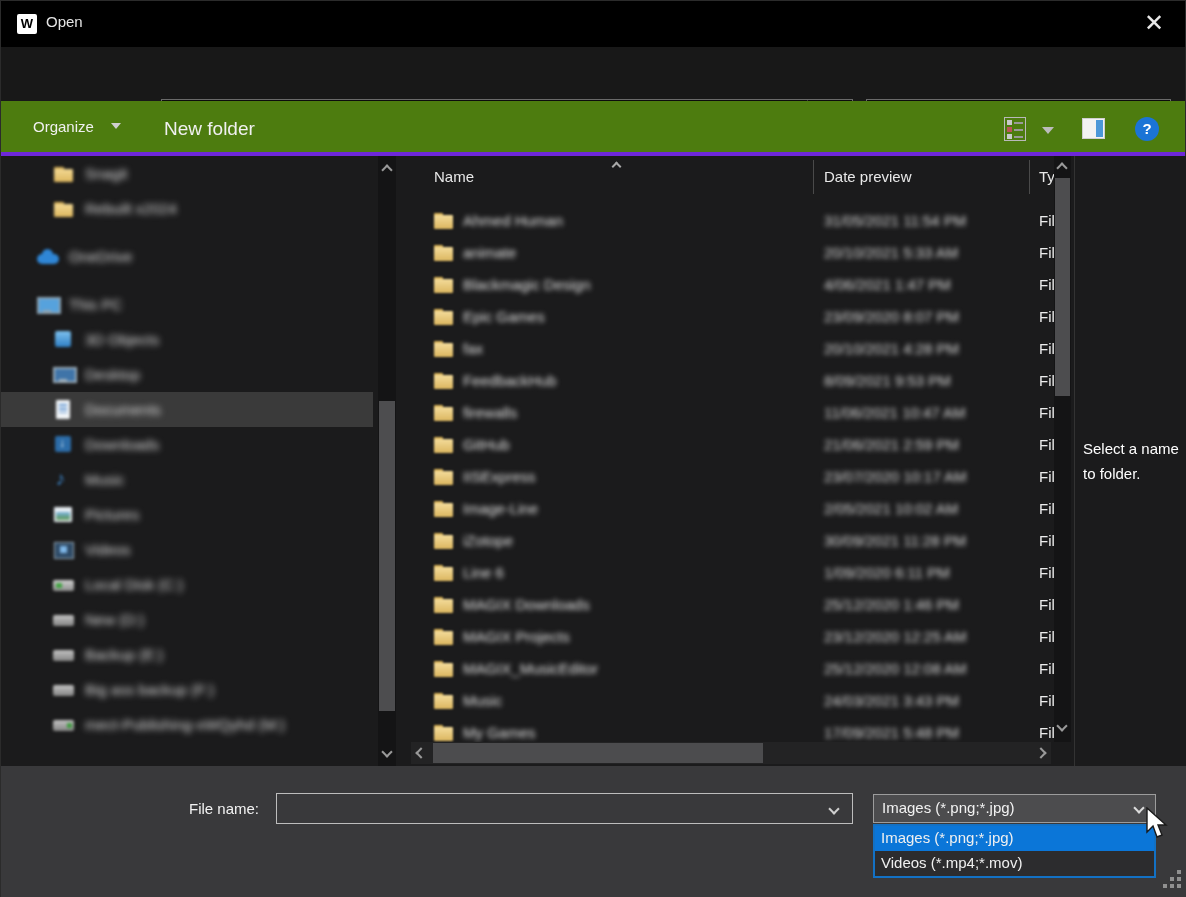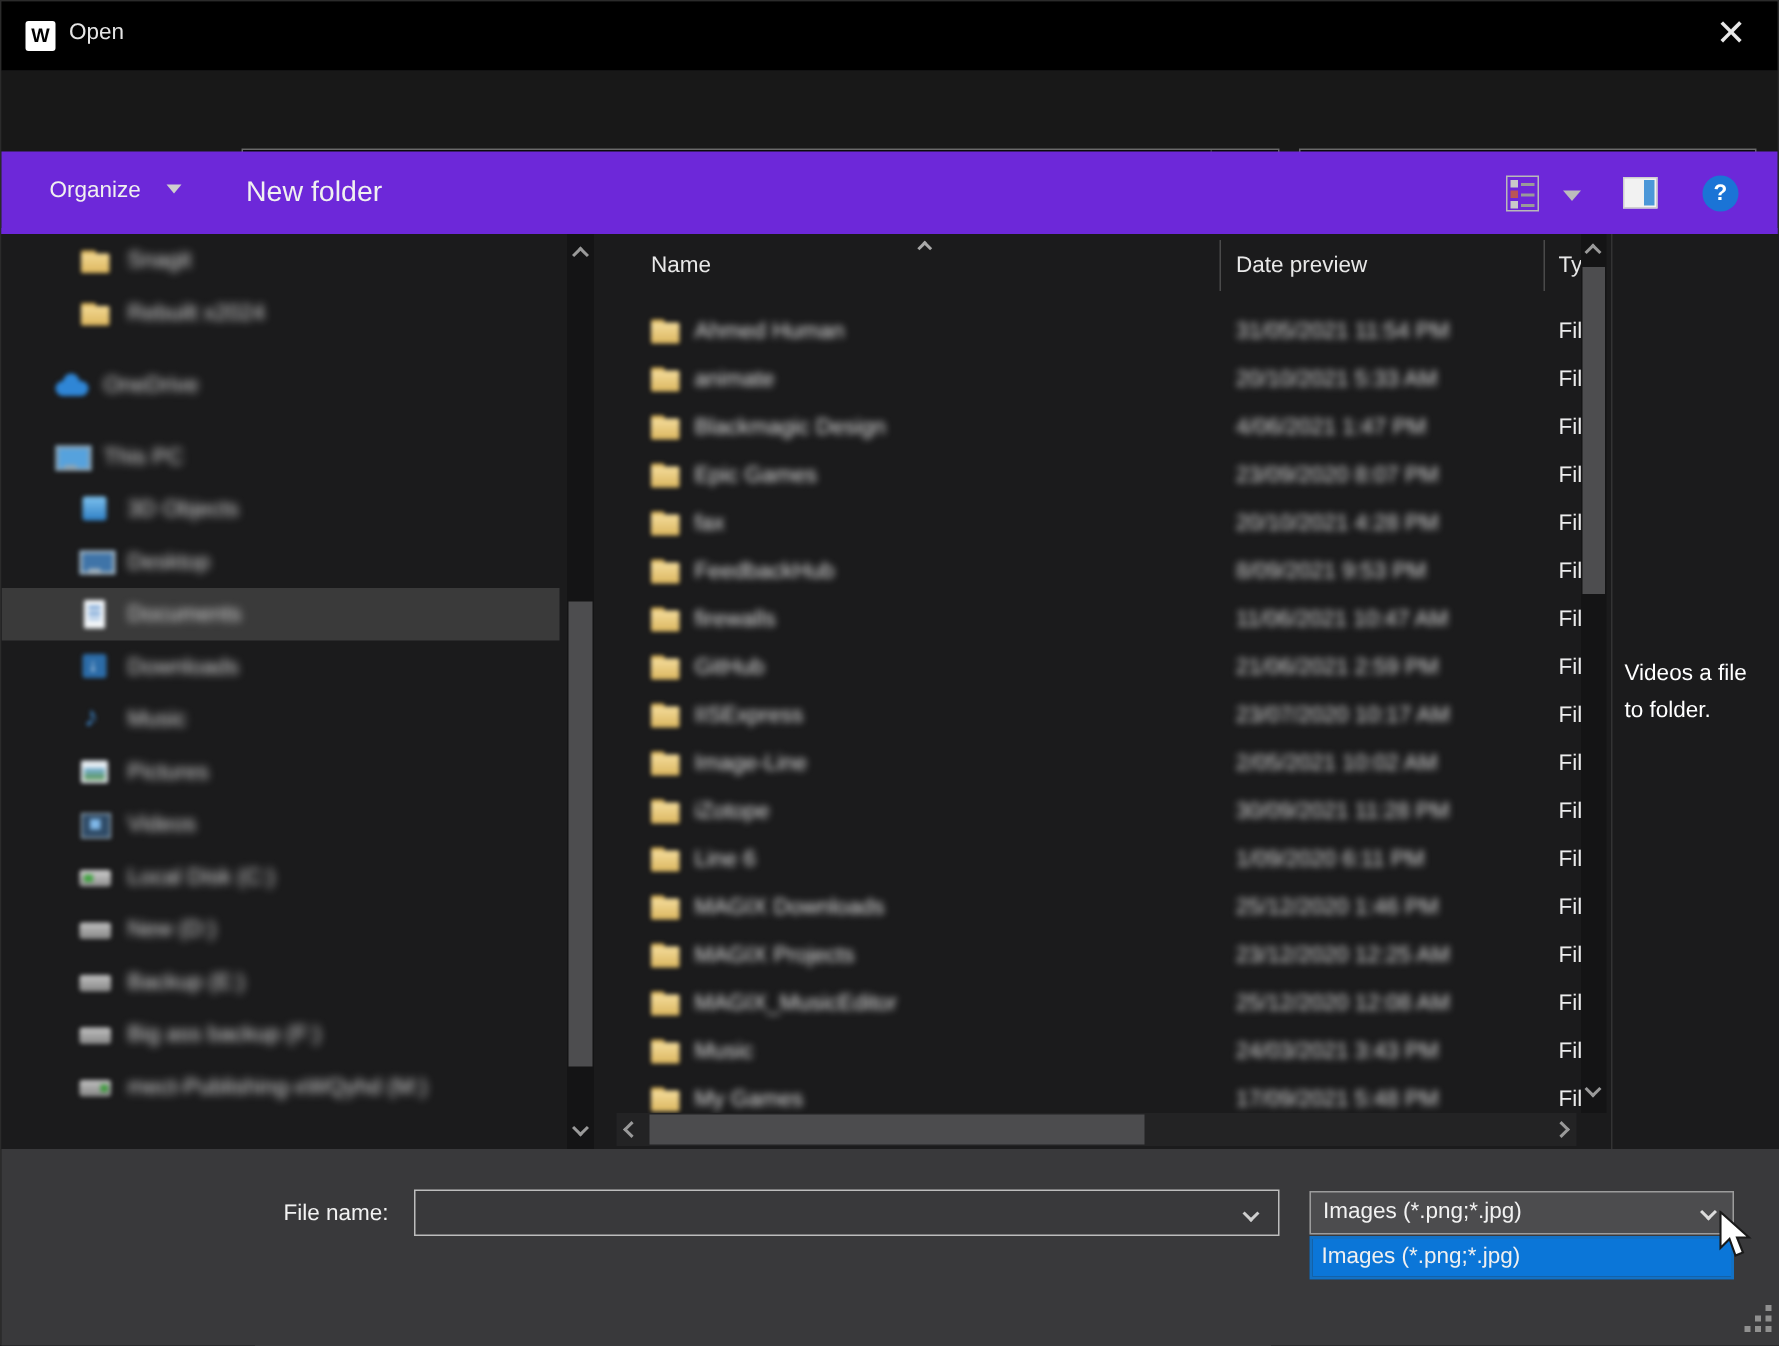--- a/index.html
+++ b/index.html
@@ -36,21 +36,21 @@
   .crumb { position:absolute; top:11px; font-size:15px; color:#ededed; }
   #addr-dropdown { position:absolute; left:595px; top:0; width:50px; height:42px; }
   #addr-dropdown .chev { position:absolute; left:18px; top:18px; }
   #refresh-btn { position:absolute; left:645px; top:0; width:46px; height:42px; border-left:1px solid #3a3a3a;
     color:#c8c8c8; font-size:19px; text-align:center; line-height:42px; }
   #search-box { position:absolute; left:865px; top:52px; width:305px; height:44px; background:#0c0c0c; border:1px solid #696969; }
   #search-icon { position:absolute; left:24px; top:13px; width:18px; height:18px; }
   #search-placeholder { position:absolute; left:58px; top:12px; font-size:15px; color:#929292; }
 
   
-  #toolbar { position:absolute; left:0; top:100px; width:100%; height:55px; background:#6d28d9; border-bottom:4px solid #6d28d9; }
+  #toolbar { position:absolute; left:0; top:100px; width:100%; height:55px; background:#4d7c0f; border-bottom:4px solid #6d28d9; }
   #organize-btn { position:absolute; left:32px; top:17px; font-size:15px; color:#f0f0f0; }
   #organize-caret { position:absolute; left:110px; top:22px; width:0; height:0; border-left:5px solid transparent; border-right:5px solid transparent; border-top:6px solid #cfcfcf; }
   #newfolder-btn { position:absolute; left:163px; top:17px; font-size:19px; color:#f0f0f0; }
   #details-view-icon { position:absolute; left:1003px; top:16px; width:22px; height:24px; border:1px solid #b9b9b9; }
   #details-view-icon i { position:absolute; left:2px; width:5px; height:5px; background:#c9c9c9; }
   #details-view-icon i:nth-child(1){ top:2px; } #details-view-icon i:nth-child(2){ top:9px; background:#b55; } #details-view-icon i:nth-child(3){ top:16px; }
   #details-view-icon b { position:absolute; left:9px; width:9px; height:2px; background:#9a9a9a; }
   #details-view-icon b:nth-child(4){ top:4px; } #details-view-icon b:nth-child(5){ top:11px; } #details-view-icon b:nth-child(6){ top:18px; }
   #views-caret { position:absolute; left:1041px; top:26px; width:0; height:0; border-left:6px solid transparent; border-right:6px solid transparent; border-top:7px solid #bcbcbc; }
   #preview-pane-icon { position:absolute; left:1081px; top:17px; width:23px; height:21px; background:#f2f2f2; border:1px solid #cfcfcf; }
@@ -402,38 +402,41 @@
     </div>
 
     <div id="hscrollbar">
       <span id="hscroll-left" class="chev chev-left"></span>
       <div id="hscroll-thumb"></div>
       <span id="hscroll-right" class="chev chev-right"></span>
     </div>
 
     <div id="preview-divider"></div>
     <div id="preview-panel">
-      <div>Videos a file</div>
+      <div>Select a name</div>
       <div>to folder.</div>
     </div>
   </div>
 
   <div id="footer">
     <span id="filename-label">File name:</span>
     <div id="filename-input">
       <span></span>
       <span class="chev chev-down"></span>
     </div>
     <div id="filetype-combo">
       <span id="filetype-value">Images (*.png;*.jpg)</span>
       <span class="chev chev-down"></span>
     </div>
     <div id="filetype-list">
         <div class="ft-option highlighted">
     <span>Images (*.png;*.jpg)</span>
+  </div>
+        <div class="ft-option">
+    <span>Videos (*.mp4;*.mov)</span>
   </div>
       </div>
 
     <svg id="cursor" width="26" height="34" viewBox="0 0 26 34">
       <path d="M2 1 L2 25 L8 19 L12 30 L17 28 L13 18 L21 18 Z" fill="#fff" stroke="#1a1a1a" stroke-width="1.4"></path>
     </svg>
 
     <div id="resize-grip">
       <i style="right:0; top:0;"></i>
       <i style="right:0; top:7px;"></i>

